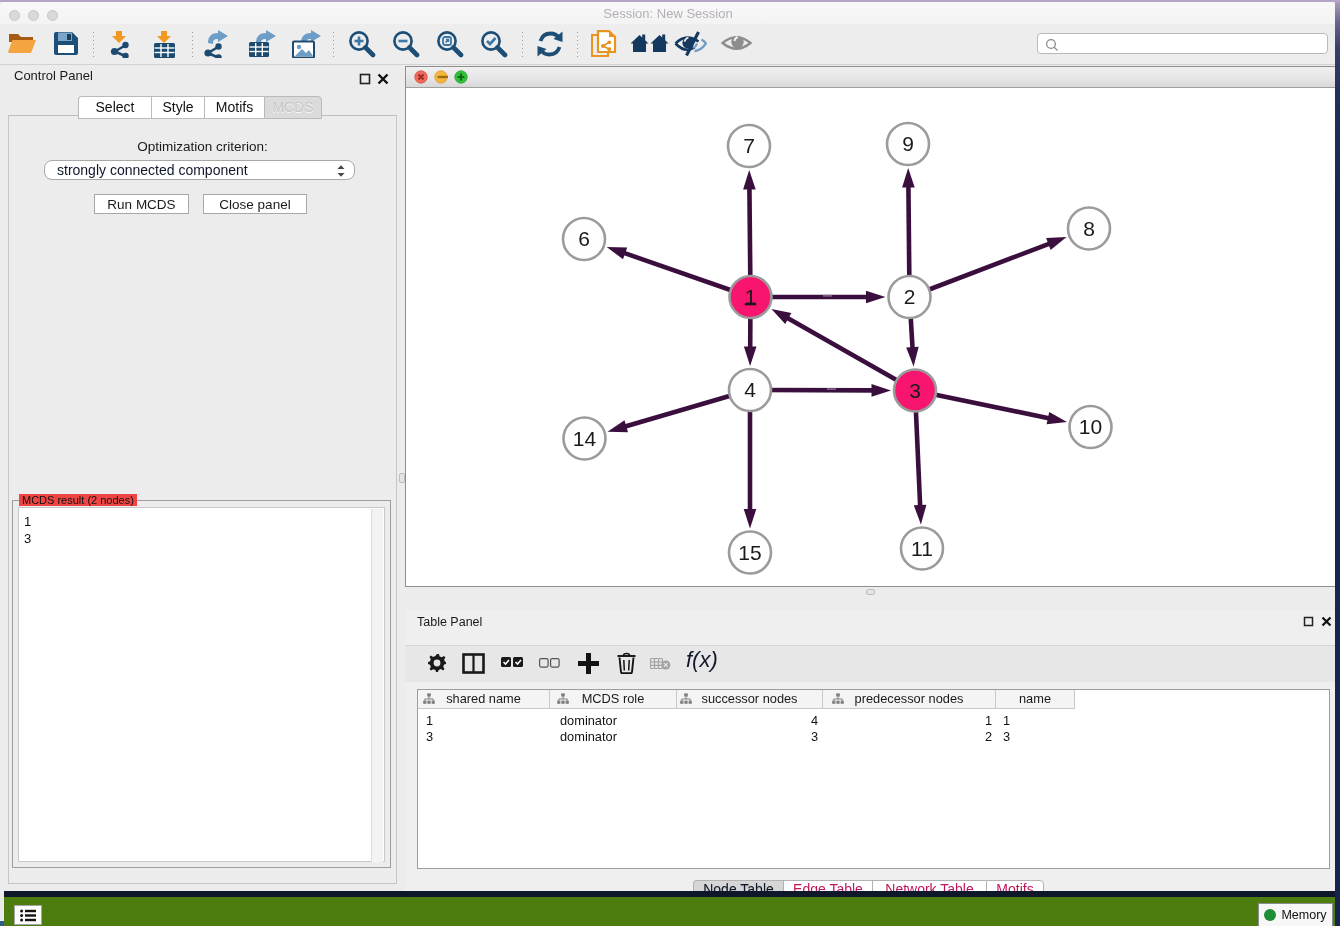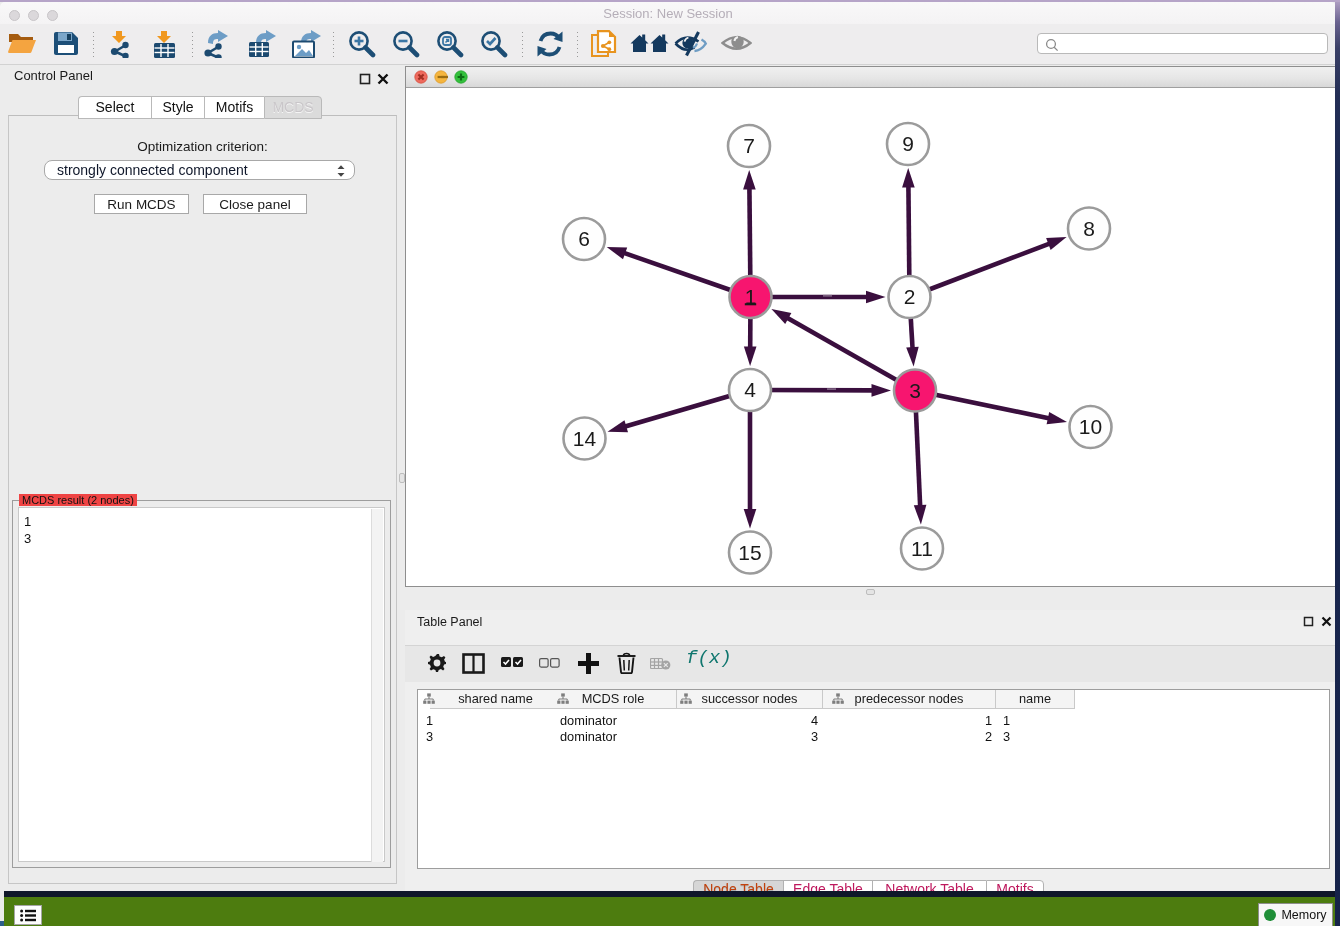--- a/index.html
+++ b/index.html
@@ -69,21 +69,21 @@
 #tp-table { position:absolute; left:12px; top:79px; width:913px; height:180px;
   background:#fff; border:1px solid #9d9d9d; }
 .th { position:absolute; top:0; height:19px; background:#f4f4f4;
   border-right:1px solid #c9c9c9; border-bottom:1px solid #c9c9c9;
   font-size:12.8px; color:#1a1a1a; text-align:center; line-height:18px; }
 .td { position:absolute; font-size:12.8px; color:#111; }
 .hicon { position:absolute; top:3px; }
 .tabs2 { position:absolute; left:288px; top:270px; height:19px; display:flex; }
 .tab2 { height:19px; background:#fff; border:1px solid #b2b2b2; border-right:none;
   font-size:14px; color:#be185d; text-align:center; line-height:17px; }
-.tab2:first-child { border-radius:4px 0 0 4px; background:#d6d6d6; color:#c2410c; text-shadow:0 1px 0 #b0b0b0; }
+.tab2:first-child { border-radius:4px 0 0 4px; background:#d6d6d6; color:#0f172a; text-shadow:0 1px 0 #b0b0b0; }
 .tab2:last-child { border-right:1px solid #b2b2b2; border-radius:0 4px 4px 0; }
 
 #statusbar { position:absolute; left:4px; top:891px; width:1336px; height:35px;
   background:#4d7c0f; border-top:6px solid #0f172a; }
 #sb-left { position:absolute; left:10px; top:8px; width:28px; height:20px;
   background:#fdfdfd; border:1px solid #a5a5a5; }
 #sb-mem { position:absolute; left:1254px; top:6px; width:75px; height:24px;
   background:#f7f7f7; border:1px solid #8e8e8e; font-size:12.5px; color:#111;
   line-height:22px; text-align:center; }
 #corner-dot { position:absolute; left:0; top:921px; width:4px; height:5px; background:#2d5f8a; }
@@ -390,24 +390,24 @@
     </svg>
     <svg style="position:absolute;left:245px;top:11px" width="21" height="13" viewBox="0 0 21 13">
       <rect x="0.5" y="1.5" width="12" height="10" rx="1" fill="none" stroke="#a4a4a4" stroke-width="1.2"></rect>
       <line x1="0.5" y1="5" x2="12.5" y2="5" stroke="#a4a4a4" stroke-width="1.2"></line>
       <line x1="0.5" y1="8.4" x2="12.5" y2="8.4" stroke="#a4a4a4" stroke-width="1.2"></line>
       <line x1="4.5" y1="2" x2="4.5" y2="11" stroke="#a4a4a4" stroke-width="1.2"></line>
       <line x1="8.5" y1="2" x2="8.5" y2="11" stroke="#a4a4a4" stroke-width="1.2"></line>
       <circle cx="15.8" cy="8" r="4.6" fill="#a4a4a4"></circle>
       <path d="M13.9 6.1 L17.7 9.9 M17.7 6.1 L13.9 9.9" stroke="#e7e7e7" stroke-width="1.2"></path>
     </svg>
-    <div style="position:absolute;left:281px;top:1px;font-family:Liberation Mono, monospace;font-style:italic;font-size:19px;color:#0f766e;">f(x)</div>
+    <div style="position:absolute;left:281px;top:1px;font-family:Liberation Sans, sans-serif;font-style:italic;font-size:22px;color:#0f172a;">f(x)</div>
   </div>
   <div id="tp-table">
-    <div class="th" style="left:12px; width:132px;">shared name</div>
+    <div class="th" style="left:0; width:132px;">shared name</div>
     <div class="th" style="left:132px; width:127px;">MCDS role</div>
     <div class="th" style="left:259px; width:146px;">successor nodes</div>
     <div class="th" style="left:405px; width:173px;">predecessor nodes</div>
     <div class="th" style="left:578px; width:79px;">name</div>
     <svg class="hicon" style="left:5px;" width="12" height="12" viewBox="0 0 12 12">
         <use href="#orgicon"></use>
       </svg>
     <svg class="hicon" style="left:139px;" width="12" height="12" viewBox="0 0 12 12">
         <use href="#orgicon"></use>
       </svg>

